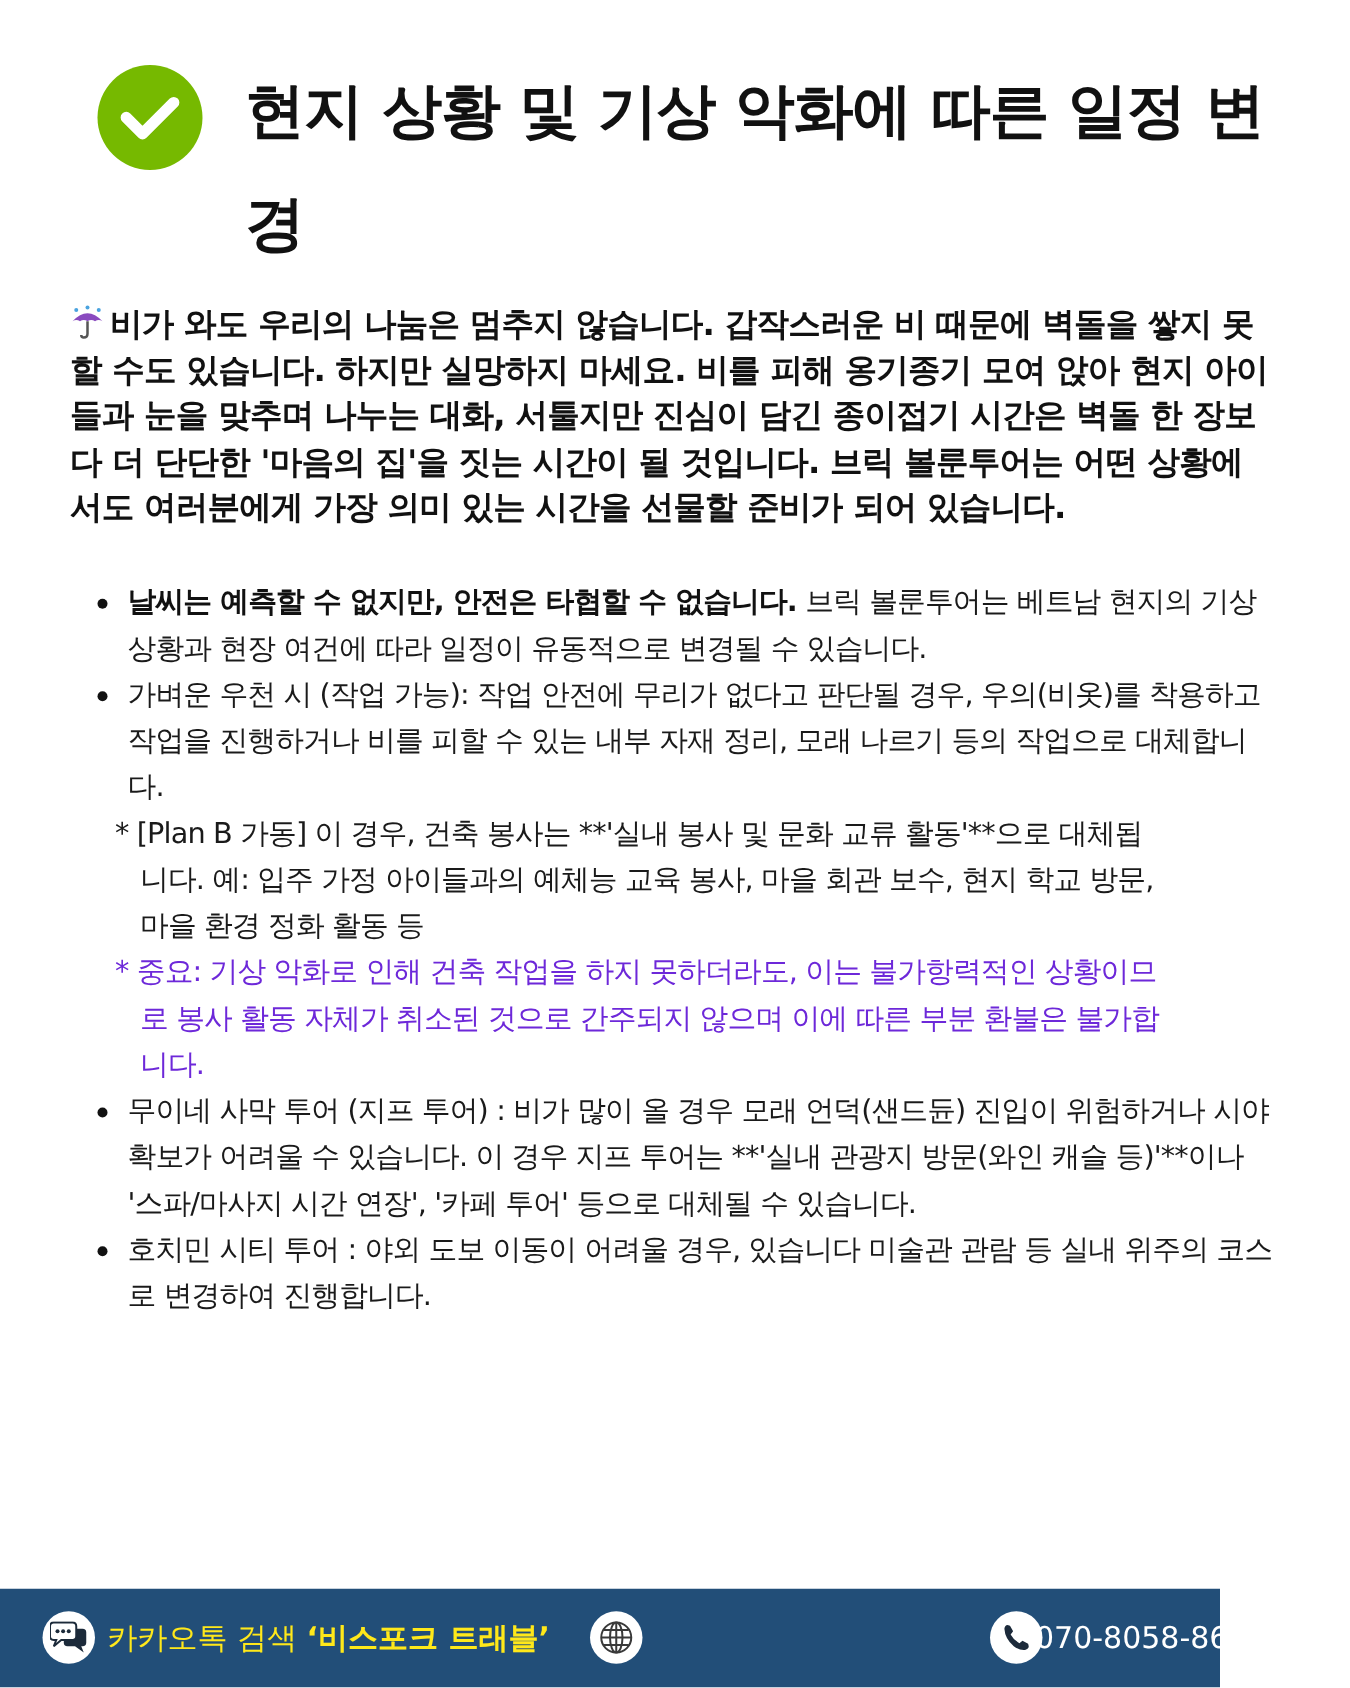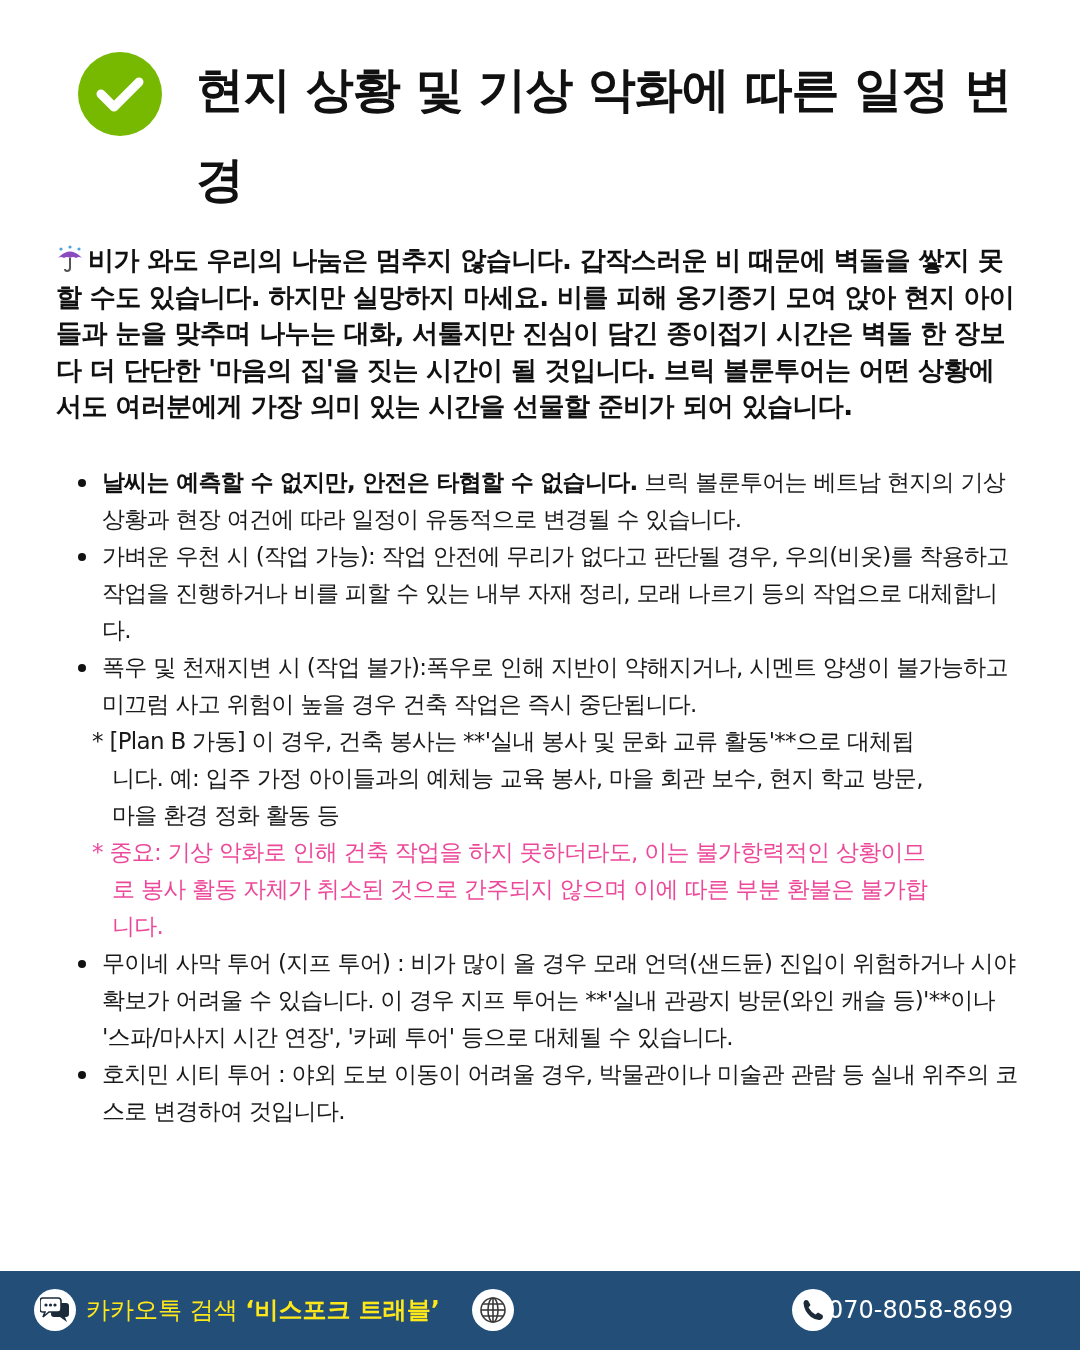--- a/index.html
+++ b/index.html
@@ -23,24 +23,24 @@
     .intro .umbrella { display: inline-block; width: 28px; height: 28px; vertical-align: -4px; margin-right: 4px; }
 
     .bullets { position: absolute; left: 74px; top: 464px; width: 950px; list-style: none; }
     .bullet { position: relative; padding-left: 28px; font-size: 23px; line-height: 37px; letter-spacing: -0.7px; color: #1a1a1a; }
     .bullet::before {
       content: ""; position: absolute; left: 4px; top: 15px; width: 8px; height: 8px; border-radius: 50%; background: #111;
     }
     .bullet b { font-weight: bold; color: #111; text-align: center; }
     .note { position: relative; padding-left: 38px; text-indent: -20px; margin-left: 0; font-size: 23px; line-height: 37px; letter-spacing: -0.7px; width: 860px; }
     .note.dark { color: #1a1a1a; }
-    .note.red { color: #ec4899; }
+    .note.red { color: #6d28d9; }
 
     .footer {
-      position: absolute; left: 0; top: 1271px; width: 1080px; height: 79px; background: #224e78;
+      position: absolute; left: 0; top: 1271px; width: 976px; height: 79px; background: #224e78;
       display: flex; align-items: center;
     }
     .f-icon { position: absolute; top: 18px; width: 42px; height: 42px; border-radius: 50%; background: #ffffff; display: flex; align-items: center; justify-content: center; }
     .f-text { position: absolute; top: 22px; font-size: 24px; line-height: 34px; color: #ffffff; white-space: nowrap; }
     .f-kakao { color: #ffe81a; }
     .f-kakao b { font-weight: bold; }
   </style>
 </head>
 <body>
 
@@ -65,30 +65,27 @@
   </span><span>비가 와도 우리의 나눔은 멈추지 않습니다. 갑작스러운 비 때문에 벽돌을 쌓지 못할 수도 있습니다. 하지만 실망하지 마세요. 비를 피해 옹기종기 모여 앉아 현지 아이들과 눈을 맞추며 나누는 대화, 서툴지만 진심이 담긴 종이접기 시간은 벽돌 한 장보다 더 단단한 '마음의 집'을 짓는 시간이 될 것입니다. 브릭 볼룬투어는 어떤 상황에서도 여러분에게 가장 의미 있는 시간을 선물할 준비가 되어 있습니다.</span>
 </p>
 
 <ul class="bullets">
   <li class="bullet">
     <b>날씨는 예측할 수 없지만, 안전은 타협할 수 없습니다.</b><span> 브릭 볼룬투어는 베트남 현지의 기상 상황과 현장 여건에 따라 일정이 유동적으로 변경될 수 있습니다.</span>
   </li>
   <li class="bullet">
     <span>가벼운 우천 시 (작업 가능): 작업 안전에 무리가 없다고 판단될 경우, 우의(비옷)를 착용하고 작업을 진행하거나 비를 피할 수 있는 내부 자재 정리, 모래 나르기 등의 작업으로 대체합니다.</span>
   </li>
-  <li class="bullet">
-    <span>폭우 및 천재지변 시 (작업 불가):폭우로 인해 지반이 약해지거나, 시멘트 양생이 불가능하고 미끄럼 사고 위험이 높을 경우 건축 작업은 즉시 중단됩니다.</span>
-  </li>
   <div class="note dark">* [Plan B 가동] 이 경우, 건축 봉사는 **'실내 봉사 및 문화 교류 활동'**으로 대체됩니다. 예: 입주 가정 아이들과의 예체능 교육 봉사, 마을 회관 보수, 현지 학교 방문, 마을 환경 정화 활동 등</div>
   <div class="note red">* 중요: 기상 악화로 인해 건축 작업을 하지 못하더라도, 이는 불가항력적인 상황이므로 봉사 활동 자체가 취소된 것으로 간주되지 않으며 이에 따른 부분 환불은 불가합니다.</div>
   <li class="bullet">
     <span>무이네 사막 투어 (지프 투어) : 비가 많이 올 경우 모래 언덕(샌드듄) 진입이 위험하거나 시야 확보가 어려울 수 있습니다. 이 경우 지프 투어는 **'실내 관광지 방문(와인 캐슬 등)'**이나 '스파/마사지 시간 연장', '카페 투어' 등으로 대체될 수 있습니다.</span>
   </li>
   <li class="bullet">
-    <span>호치민 시티 투어 : 야외 도보 이동이 어려울 경우, 박물관이나 미술관 관람 등 실내 위주의 코스로 변경하여 것입니다.</span>
+    <span>호치민 시티 투어 : 야외 도보 이동이 어려울 경우, 있습니다 미술관 관람 등 실내 위주의 코스로 변경하여 진행합니다.</span>
   </li>
 </ul>
 
 <div class="footer">
   <div class="f-icon" style="left:34px;">
     <svg width="30" height="26" viewBox="0 0 30 26">
       <path d="M12 6 H26 Q29 6 29 9 V17 Q29 20 26 20 H25 L27 25 L20 20 H14 Q11 20 11 17Z" fill="#1c2a3a"></path>
       <path d="M3 1 H18 Q21 1 21 4 V12 Q21 15 18 15 H9 L3 20 L5 15 H3 Q0 15 0 12 V4 Q0 1 3 1Z" fill="#ffffff" stroke="#1c2a3a" stroke-width="1.6"></path>
       <circle cx="6" cy="8" r="1.6" fill="#1c2a3a"></circle>
         <circle cx="10.5" cy="8" r="1.6" fill="#1c2a3a"></circle>

